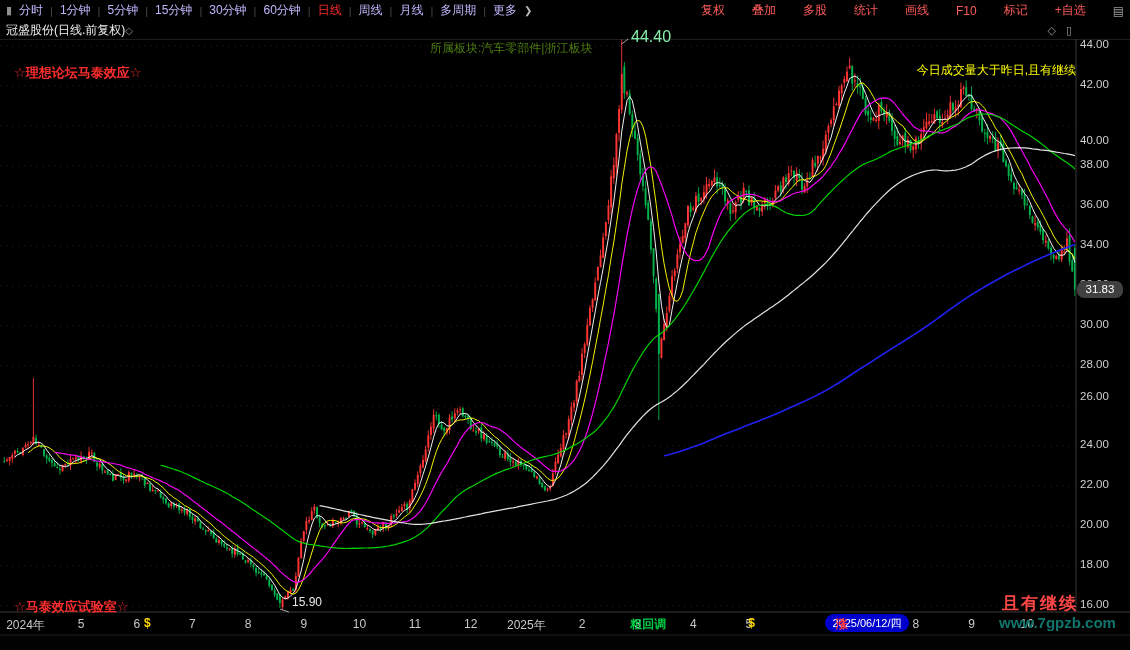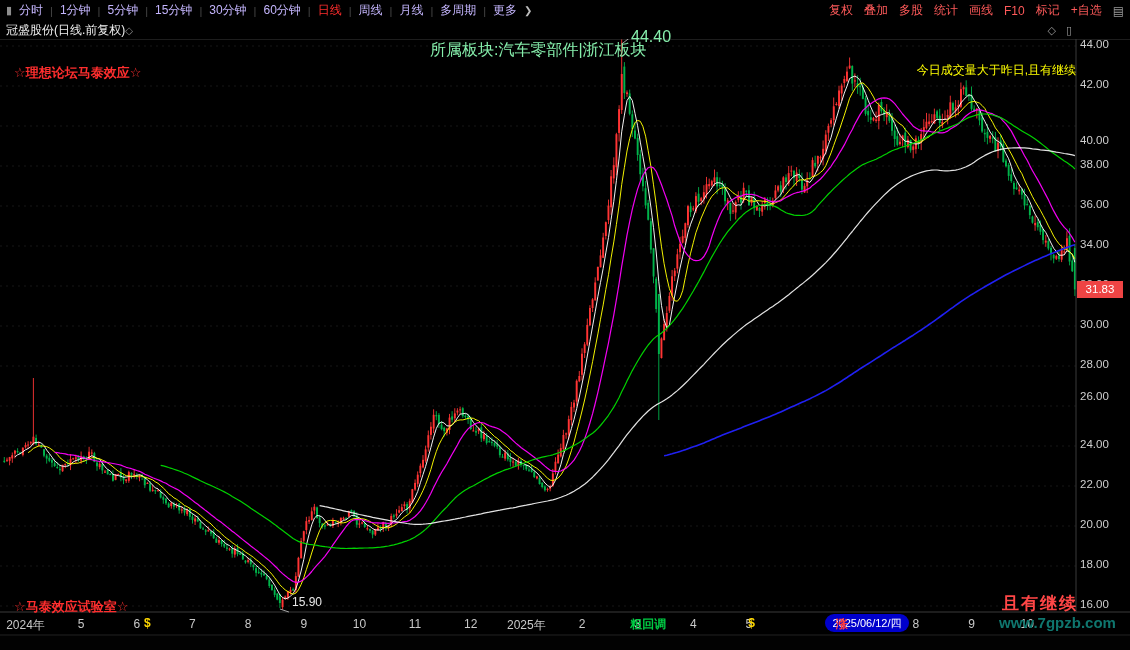--- a/index.html
+++ b/index.html
@@ -8,33 +8,33 @@
   #screen{position:relative;width:1130px;height:650px;background:#000;overflow:hidden;color:#ddd}
   #plot{position:absolute;left:0;top:0;z-index:1}
 
   .toolbar{position:absolute;left:0;top:0;width:100%;height:21px;display:flex;align-items:center;padding-left:6px;font-size:12px;z-index:3;background:#000}
   .app-icon{color:#8d8d8d;font-size:11px;margin-right:7px}
   .tl{display:flex;align-items:center;gap:7px}
   .sep{color:#484848;font-size:11px}
   .titem{color:#c4b5fd;cursor:pointer;white-space:nowrap}
   .titem.active{color:#ff2d2d}
   .more-arrow{color:#bdbdbd;font-size:10px}
-  .tr{position:absolute;right:6px;top:0;height:21px;display:flex;align-items:center;gap:11px;font-size:12px}
+  .tr{position:absolute;right:6px;top:0;height:21px;display:flex;align-items:center;gap:27px;font-size:12px}
   .rtitem{color:#ff5a5a;cursor:pointer;white-space:nowrap}
   .panel-icon{color:#9a9a9a;font-size:12px}
 
   .header{position:absolute;left:0;top:21px;width:100%;height:18px;display:flex;align-items:center;gap:0;padding-left:6px;font-size:12px;z-index:3;background:#000}
   .title{color:#f0f0f0}
   .diamond{color:#8b8b8b;font-size:10px}
   .mas{display:flex;gap:12px}
   .hdr-right{position:absolute;right:58px;top:21px;height:18px;display:flex;gap:10px;align-items:center;color:#999;font-size:11px;z-index:3}
 
   .forum-top{position:absolute;left:14px;top:64px;color:#ff2e2e;font-weight:700;font-size:13px;z-index:3}
   .forum-bottom{position:absolute;left:14px;top:598px;color:#ff2e2e;font-weight:700;font-size:13px;z-index:3}
-  .sector{position:absolute;left:430px;top:40px;color:#86efac;font-size:16px;z-index:3}
+  .sector{position:absolute;left:430px;top:40px;color:#4d7c0f;font-size:12px;z-index:3}
   .volnote{position:absolute;right:54px;top:62px;color:#ffff00;font-size:12px;z-index:3;white-space:nowrap}
   .peak{position:absolute;left:631px;top:28px;color:#86efac;font-size:16px;z-index:3}
   .lowl{position:absolute;left:292px;top:595px;color:#e8e8e8;font-size:12px;z-index:3}
   .curp{position:absolute;left:1077px;top:281px;width:46px;height:17px;background:#0000cc;color:#fff;font-size:11.5px;text-align:center;line-height:17px;z-index:4}
   .datebox{position:absolute;left:785px;top:614px;width:84px;height:18px;background:#0000cc;color:#fff;font-size:11px;text-align:center;line-height:18px;z-index:4}
   .wm1{position:absolute;left:1002px;top:592px;color:#ff4646;font-size:17px;font-weight:700;letter-spacing:2px;z-index:6}
   .wm2{position:absolute;left:999px;top:614px;color:#0f766e;font-size:15px;font-weight:700;z-index:6}
   .bottom-strip{position:absolute;left:0;top:636px;width:100%;height:14px;background:#020202;z-index:2}
 
   .ylab{position:absolute;left:1080px;font-size:11.5px;z-index:3}
@@ -935,21 +935,21 @@
     <span>◇</span>
     <span>▯</span>
   </div>
 
   <div class="forum-top">☆理想论坛马泰效应☆</div>
   <div class="forum-bottom">☆马泰效应试验室☆</div>
   <div class="sector">所属板块:汽车零部件|浙江板块</div>
   <div class="volnote">今日成交量大于昨日,且有继续</div>
   <div class="peak">44.40</div>
   <div class="lowl">15.90</div>
-  <div class="curp" style="background: #ef4444;">31.83</div>
+  <div class="curp" style="background: #404040; border-radius: 7px;">31.83</div>
   <div class="datebox" style="background: rgb(0, 0, 204); left: 825px; border-radius: 9px;">2025/06/12/四</div>
   <div class="wm1">且有继续</div>
   <div class="wm2">www.7gpzb.com</div>
   <div class="bottom-strip"></div>
 
 <div class="ylab" style="top: 38px; color: rgb(207, 207, 207);">44.00</div>
     <div class="ylab" style="top: 78px; color: rgb(207, 207, 207);">42.00</div>
     <div class="ylab" style="top: 110px; color: rgb(207, 207, 207); margin-top: 24px;">40.00</div>
     <div class="ylab" style="top: 158px; color: rgb(207, 207, 207);">38.00</div>
     <div class="ylab" style="top: 198px; color: rgb(207, 207, 207);">36.00</div>

